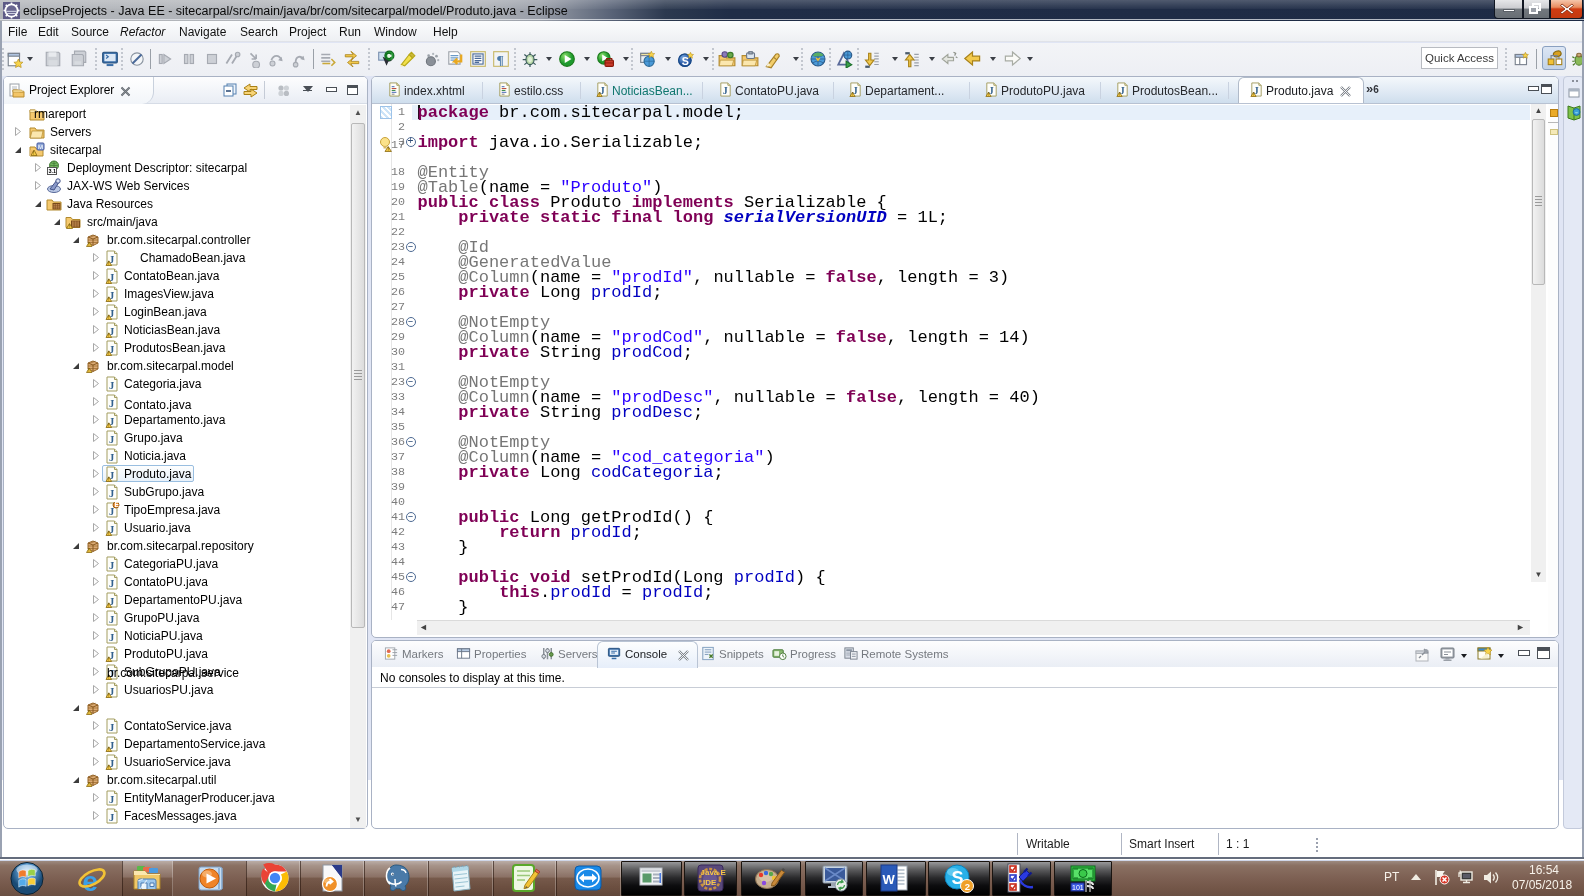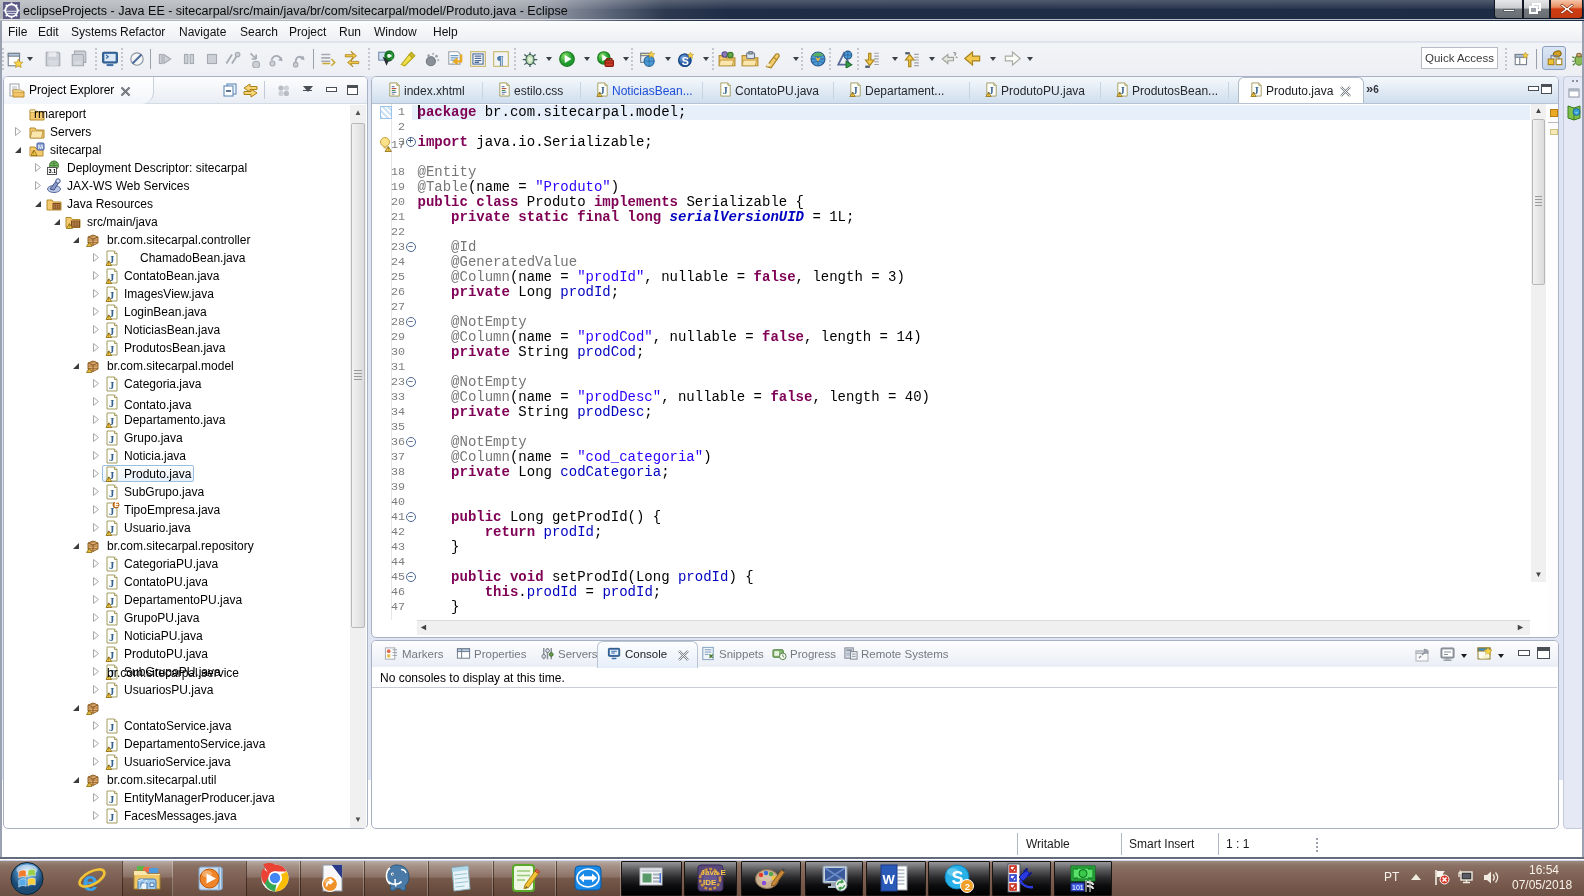--- a/index.html
+++ b/index.html
@@ -25,21 +25,21 @@
 .tsep{position:absolute;top:49px;width:1px;height:20px;background:#9aa0a8;}
 .tsepd{position:absolute;top:48px;width:2px;height:22px;background-image:repeating-linear-gradient(180deg,#c3c7cf 0 2px,transparent 2px 4px);}
 .tdrop{position:absolute;top:58px;width:0;height:0;border-left:3.5px solid transparent;border-right:3.5px solid transparent;border-top:4px solid #3b3f46;}
 #qaccess{position:absolute;left:1421px;top:47px;width:77px;height:22px;background:#fff;border:1px solid #b8bbc1;font-size:11.5px;color:#3a3a3a;line-height:20px;text-align:center;}
 
 .panel{position:absolute;background:#fff;border:1px solid #a9b2c4;border-radius:5px 5px 5px 5px;}
 
 .trow{position:absolute;height:18px;font-size:12px;color:#000;white-space:nowrap;}
 .tico{position:absolute;width:16px;height:16px;}
 
-.cl{position:absolute;left:417.5px;font-family:"Liberation Mono",monospace;font-size:14px;line-height:15px;white-space:pre;color:#000;}
+.cl{position:absolute;left:417.5px;font-family:"Liberation Mono",monospace;font-size:17px;line-height:15px;white-space:pre;color:#000;}
 .ln{position:absolute;font-family:"Liberation Mono",monospace;font-size:11.7px;line-height:15px;color:#7d7d7d;width:33px;text-align:right;left:372px;}
 .kw{color:#7f0055;font-weight:bold;}
 .st{color:#2a00ff;}
 .an{color:#767676;}
 .fld{color:#0000c0;}
 .sv{color:#0000c0;font-style:italic;font-weight:bold;}
 .fold{position:absolute;left:405.5px;width:10px;height:10px;border:1px solid #4d6a93;border-radius:50%;background:#fff;color:#2c4a75;font-size:10px;line-height:8px;text-align:center;font-family:"Liberation Mono",monospace;}
 
 .etab{position:absolute;top:79px;height:24px;font-size:12px;color:#26282c;white-space:nowrap;}
 .ctab{position:absolute;top:642px;height:24px;font-size:11.5px;color:#5f6266;white-space:nowrap;}
@@ -86,22 +86,22 @@
     </div>
   <div class="wbtn" id="btncls">
       <svg style="position:absolute;left:9px;top:3px" width="14" height="12" viewBox="0 0 14 12">
         <path d="M2 1 L7 5 L12 1 L13.5 2.5 L9 6 L13.5 9.5 L12 11 L7 7 L2 11 L0.5 9.5 L5 6 L0.5 2.5 Z" fill="#fff" stroke="#7a2408" stroke-width=".8"></path>
       </svg>
     </div>
 
   <div class="abs" id="menubar"></div>
   <div class="menuitem" style="left:8px;">File</div>
   <div class="menuitem" style="left:38px;">Edit</div>
-  <div class="menuitem" style="left:71px;">Systems</div>
-  <div class="menuitem" style="left:120px;">Refactor</div>
+  <div class="menuitem" style="left:71px;">Source</div>
+  <div class="menuitem" style="left:120px;font-style:italic;">Refactor</div>
   <div class="menuitem" style="left:179px;">Navigate</div>
   <div class="menuitem" style="left:240px;">Search</div>
   <div class="menuitem" style="left:289px;">Project</div>
   <div class="menuitem" style="left:339px;">Run</div>
   <div class="menuitem" style="left:374px;">Window</div>
   <div class="menuitem" style="left:433px;">Help</div>
 
   <div class="abs" id="toolbar"></div>
   <div class="tsepd" style="left:2px;"></div>
   <svg class="abs" style="left:6px;top:50px" width="18" height="18" viewBox="0 0 16 16">
@@ -745,21 +745,21 @@
       <use href="#i-xhtml"></use>
     </svg>
   <div class="etab" style="left:404px;top:84px;color:#26282c;">index.xhtml</div>
   <svg class="abs" style="left:497px;top:82px" width="15" height="15" viewBox="0 0 16 16">
       <use href="#i-css"></use>
     </svg>
   <div class="etab" style="left:514px;top:84px;color:#26282c;">estilo.css</div>
   <svg class="abs" style="left:595px;top:82px" width="15" height="15" viewBox="0 0 16 16">
       <use href="#i-jw"></use>
     </svg>
-  <div class="etab" style="left:612px;top:84px;color:#1d4ed8;">NoticiasBean...</div>
+  <div class="etab" style="left:612px;top:84px;color:#0f766e;">NoticiasBean...</div>
   <svg class="abs" style="left:718px;top:82px" width="15" height="15" viewBox="0 0 16 16">
       <use href="#i-j"></use>
     </svg>
   <div class="etab" style="left:735px;top:84px;color:#26282c;">ContatoPU.java</div>
   <svg class="abs" style="left:848px;top:82px" width="15" height="15" viewBox="0 0 16 16">
       <use href="#i-jw"></use>
     </svg>
   <div class="etab" style="left:865px;top:84px;color:#26282c;">Departament...</div>
   <svg class="abs" style="left:984px;top:82px" width="15" height="15" viewBox="0 0 16 16">
       <use href="#i-jw"></use>

